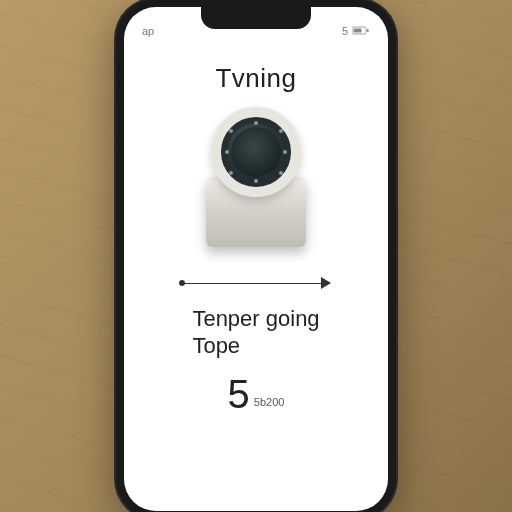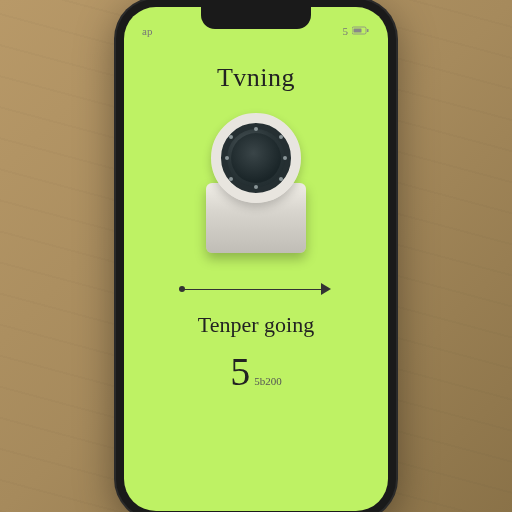--- a/index.html
+++ b/index.html
@@ -33,27 +33,26 @@
       background: #1a1a1a;
       border-radius: 40px;
       padding: 8px;
       box-shadow: 0 0 0 2px #2a2a2a, 0 10px 40px rgba(0,0,0,0.4);
       position: relative;
       margin-top: 5px;
     }
     .screen {
       width: 100%;
       height: 100%;
-      background: #bef264;
+      background: #ffffff;
       border-radius: 32px;
       overflow: hidden;
       position: relative;
       display: flex;
       flex-direction: column;
-      font-family: Liberation Serif, serif;
     }
     .notch {
       position: absolute;
       top: 0;
       left: 50%;
       transform: translateX(-50%);
       width: 110px;
       height: 22px;
       background: #1a1a1a;
       border-radius: 0 0 14px 14px;
@@ -84,21 +83,21 @@
       display: flex;
       flex-direction: column;
       align-items: center;
       padding: 20px 20px 0;
     }
     .title {
       font-size: 26px;
       font-weight: 400;
       color: #222;
       margin-top: 4px;
-      margin-bottom: 20px;
+      margin-bottom: 13px;
       letter-spacing: 0.5px;
     }
     .device-illustration {
       width: 140px;
       height: 150px;
       position: relative;
       margin-bottom: 14px;
     }
     .device-lens {
       width: 90px;
@@ -253,20 +252,21 @@
       </div>
 
       <div class="arrow-line">
         <div class="dot-start"></div>
         <div class="line"></div>
         <div class="arrow-head"></div>
       </div>
 
       <div class="subtitle">
         <span>Tenper going</span><br>
+        <span>Tope</span>
       </div>
 
       <div class="numbers">
         <div class="big-num">5</div>
         <div class="small-nums">
           <span>5b</span>
           <span>200</span>
         </div>
       </div>
     </div>

